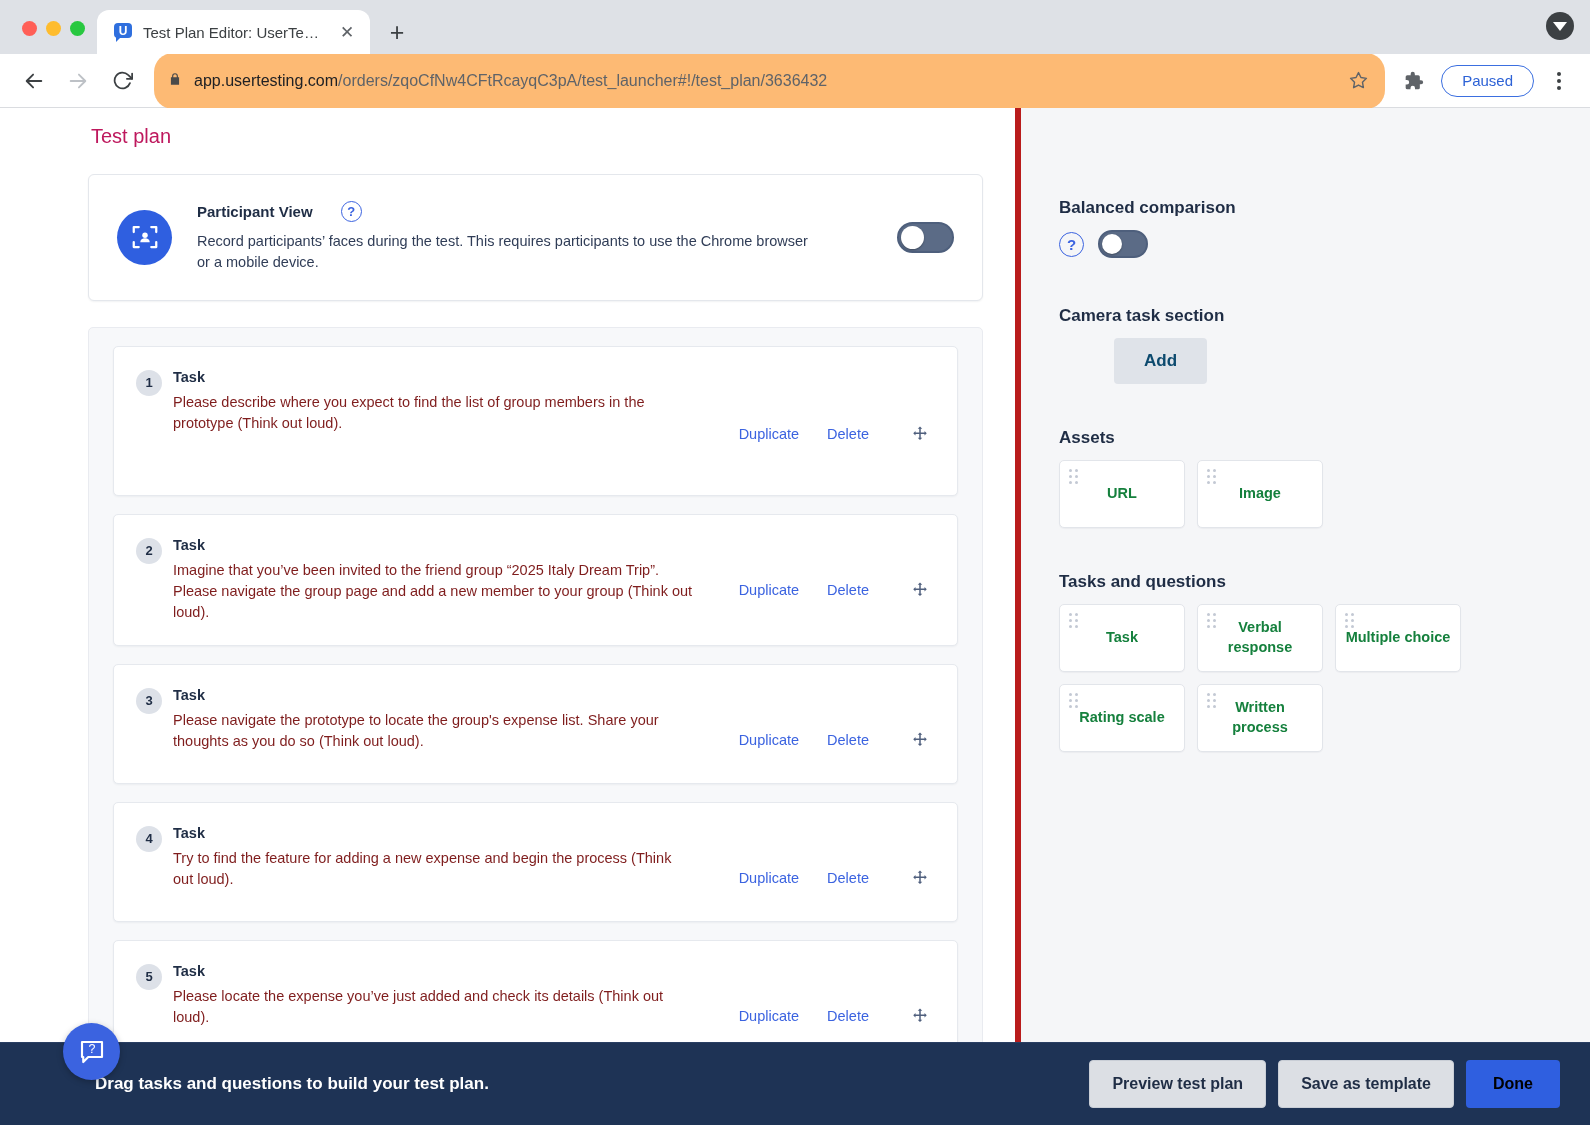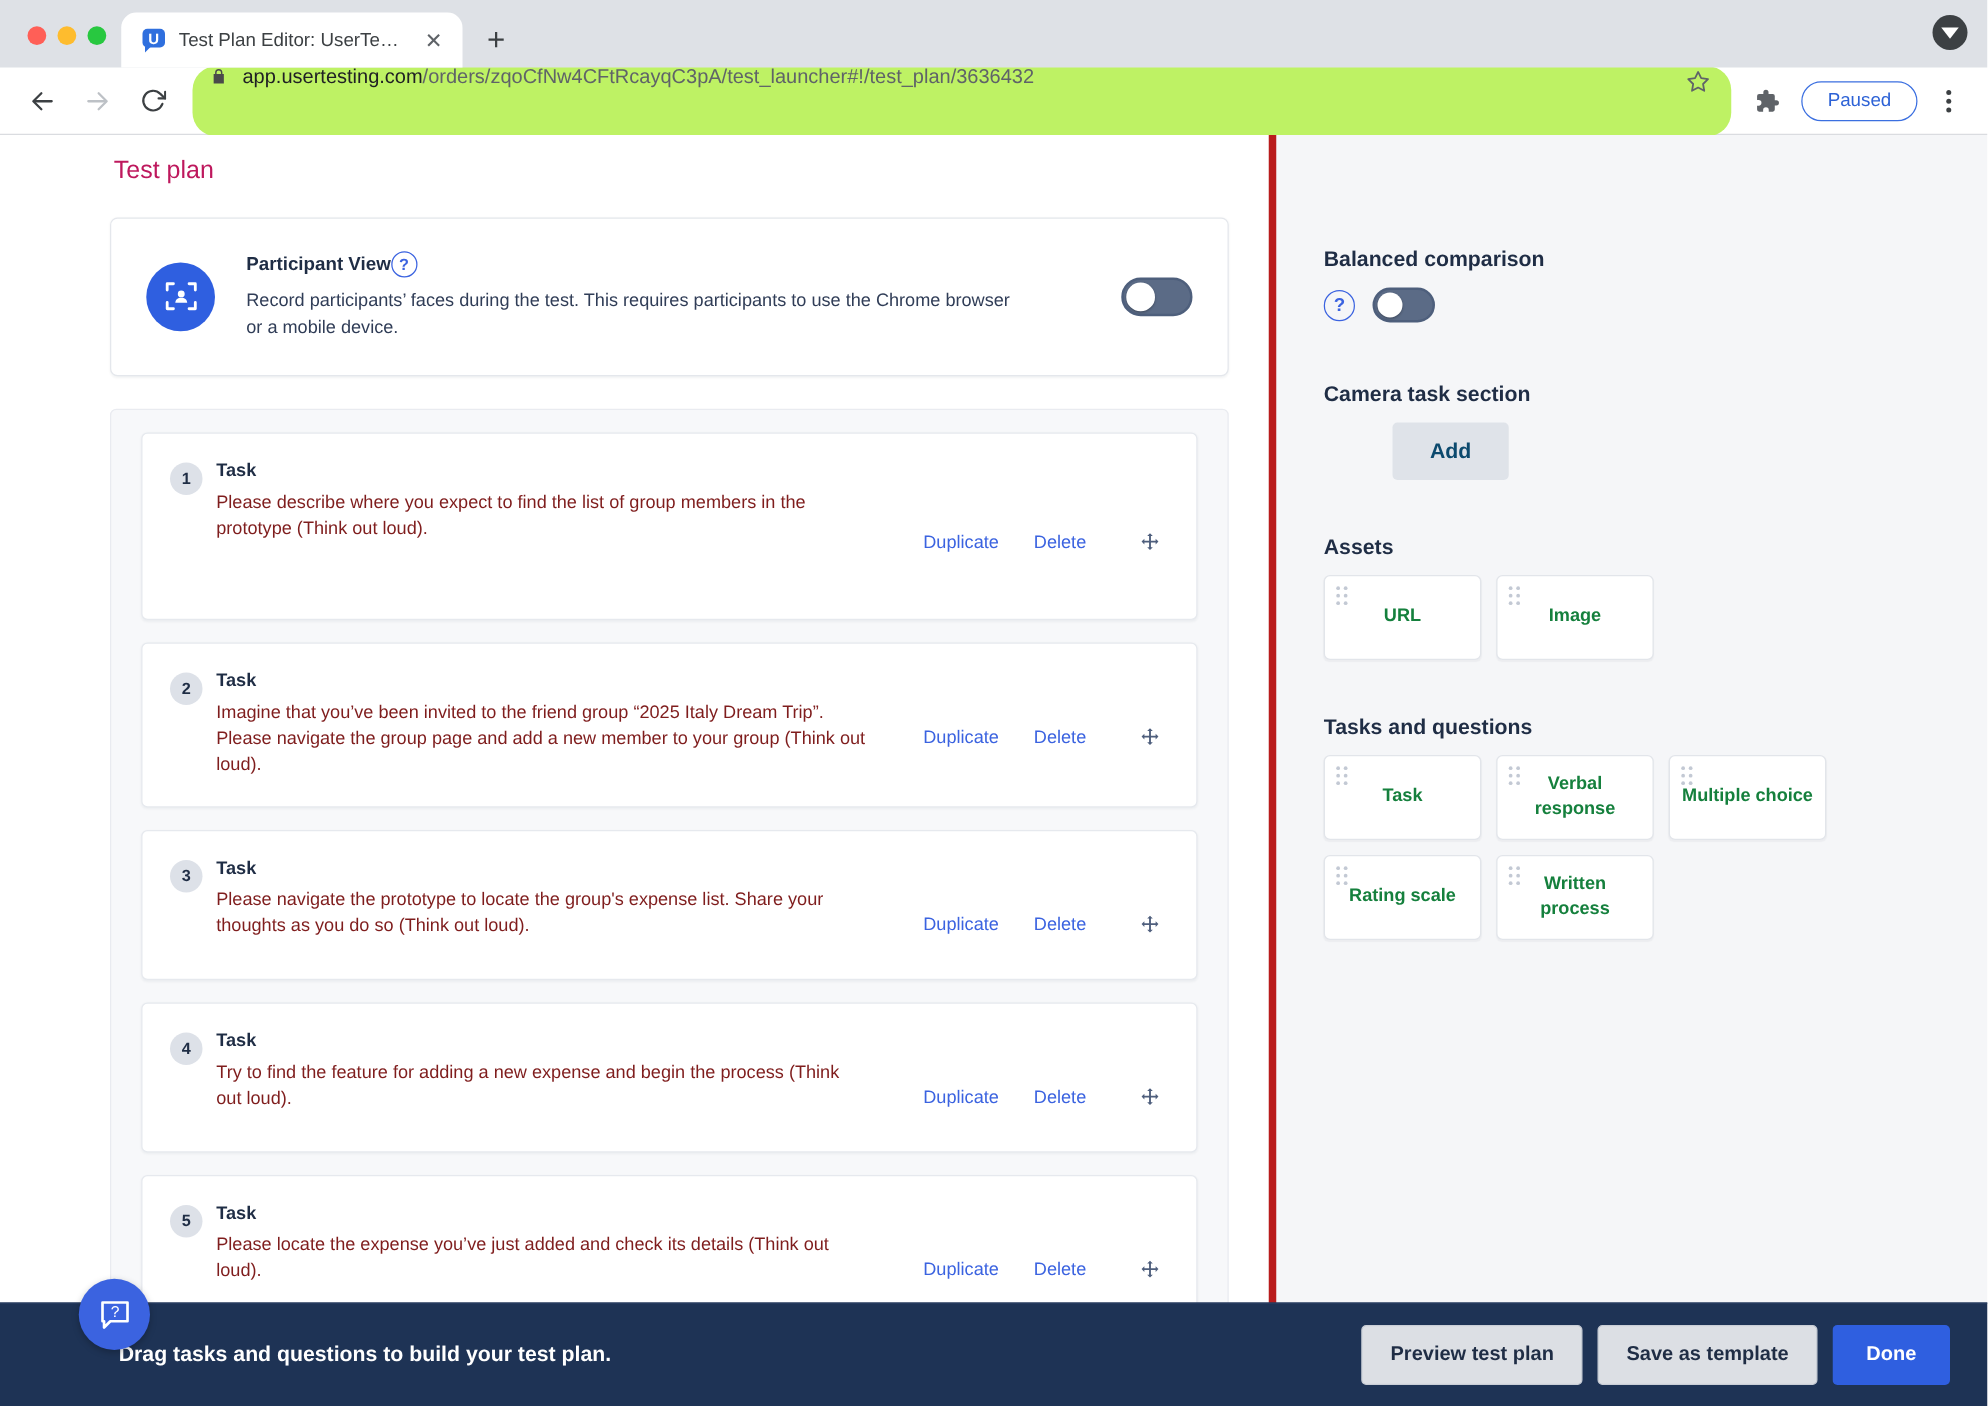--- a/index.html
+++ b/index.html
@@ -86,23 +86,23 @@
     border-bottom: 1px solid #dadce0;
   }
   .navbtn {
     width: 40px; height: 40px; border-radius: 50%;
     display: flex; align-items: center; justify-content: center;
     color: #3c4043;
   }
   .navbtn.disabled { color: #bdc1c6; }
   .navbtn svg { display: block; }
   .omnibox {
-    flex: 1; height: 56px; background: #bef264;
+    flex: 1; height: 56px; background: #fdba74;
     border-radius: 19px; margin: 0 8px;
-    display: flex; align-items: flex-start; padding: 0 14px; gap: 12px;
+    display: flex; align-items: center; padding: 0 14px; gap: 12px;
   }
   .lock { flex: 0 0 14px; }
   .urlwrap {
     flex: 1; font-size: 16px; color: #5f6368;
     white-space: nowrap; overflow: hidden;
   }
   .urlwrap b { color: #202124; font-weight: normal; }
   .omni-icon {
     width: 26px; height: 26px; flex: 0 0 26px;
     display: flex; align-items: center; justify-content: center;
@@ -156,21 +156,21 @@
     padding: 26px 28px;
     min-height: 106px;
   }
   .pv-icon {
     width: 55px; height: 55px; flex: 0 0 55px;
     border-radius: 50%; background: #2f5fe0;
     display: flex; align-items: center; justify-content: center;
     margin-right: 25px;
   }
   .pv-body { flex: 1; }
-  .pv-head { display: flex; align-items: center; gap: 0; margin-bottom: 9px; }
+  .pv-head { display: flex; align-items: center; gap: 28px; margin-bottom: 9px; }
   .pv-title { font-size: 15px; font-weight: bold; color: #1f2d45; }
   .help-circle {
     width: 21px; height: 21px; border-radius: 50%;
     border: 1.8px solid #3b63e0; color: #3b63e0;
     font-size: 13px; font-weight: bold;
     display: flex; align-items: center; justify-content: center;
     line-height: 1;
   }
   .pv-desc {
     font-size: 14.5px; color: #303d57; line-height: 1.48; max-width: 615px;
@@ -282,21 +282,21 @@
     border-top: 1px solid #2a3f63;
   }
   .bottom-text { color: #ffffff; font-size: 17px; font-weight: bold; }
   .bottom-btns { display: flex; align-items: center; gap: 12px; }
   .bb {
     font-size: 16px; font-weight: bold;
     border-radius: 4px; padding: 14px 22px;
     border: 1px solid transparent;
   }
   .bb.grey { background: #dcdfe4; color: #1f2d45; border-color: #c9ced6; }
-  .bb.blue { background: #2f5fe0; color: #ffffff; padding: 14px 26px; }
+  .bb.blue { background: #2f5fe0; color: #000000; padding: 14px 26px; }
 
   .help-fab {
     position: absolute; left: 63px; bottom: 45px;
     width: 57px; height: 57px; border-radius: 50%;
     background: #3b63e0;
     display: flex; align-items: center; justify-content: center;
     box-shadow: 0 2px 6px rgba(0,0,0,0.25);
     z-index: 5;
   }
 </style>

